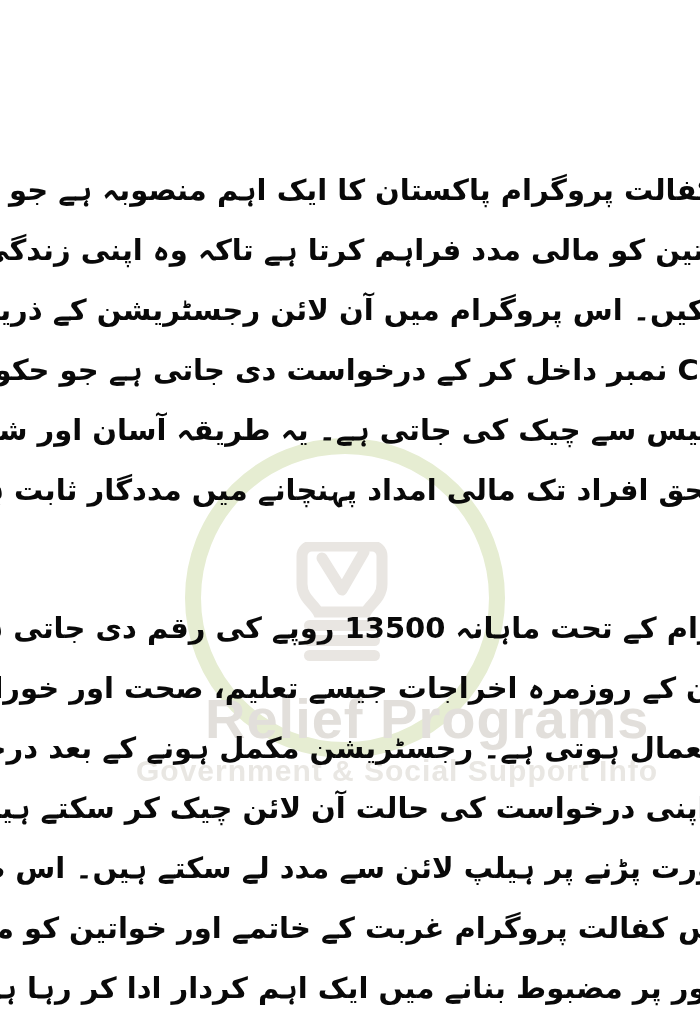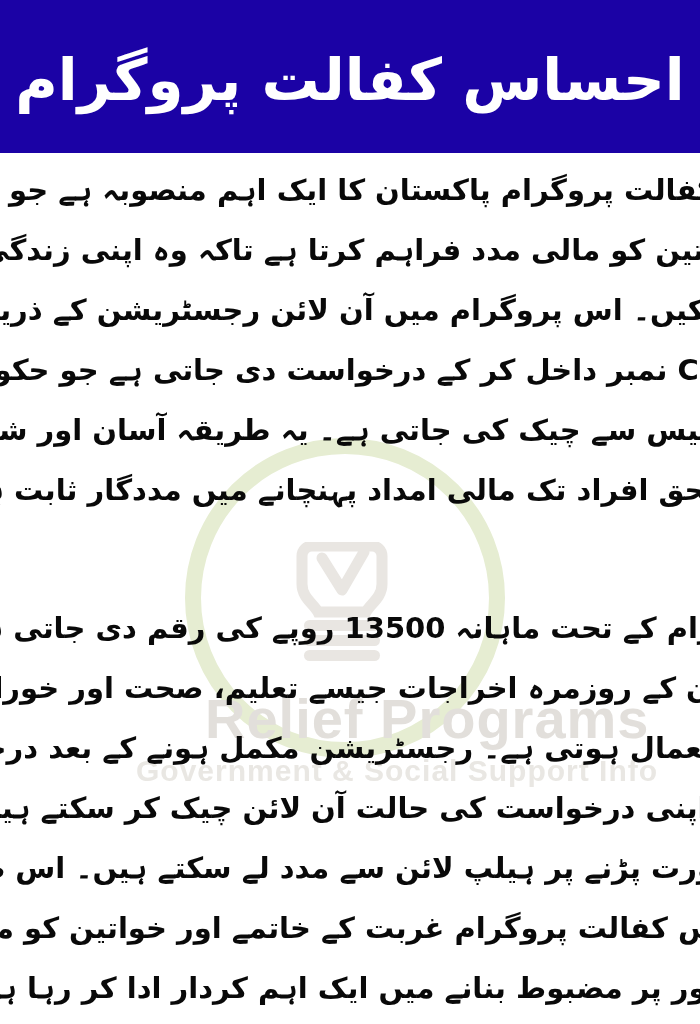--- a/index.html
+++ b/index.html
@@ -76,23 +76,20 @@
       <path d="M16,4 h60 a10,10 0 0 1 10,10 v28 c0,14 -12,20 -16,28 h-48 c-4,-8 -16,-14 -16,-28 v-28 a10,10 0 0 1 10,-10 z" fill="none" stroke="#e9e6e2" stroke-width="11"></path>
       <path d="M26,16 L46,48 L68,10" fill="none" stroke="#e9e6e2" stroke-width="11" stroke-linecap="round" stroke-linejoin="round"></path>
       <rect x="8" y="78" width="76" height="11" rx="5.5" fill="#e9e6e2"></rect>
       <rect x="8" y="93" width="76" height="11" rx="5.5" fill="#e9e6e2"></rect>
       <rect x="8" y="108" width="76" height="11" rx="5.5" fill="#e9e6e2"></rect>
     </svg>
     <div class="wm-brand">Relief Programs</div>
     <div class="wm-tagline">Government &amp; Social Support Info</div>
   </div>
 
-  <div class="banner">
-    <div class="banner-title" dir="rtl">احساس کفالت پروگرام</div>
-  </div>
 
   <div class="paragraph para-1" dir="rtl">
       <div class="text-line" dir="rtl">احساس کفالت پروگرام پاکستان کا ایک اہم منصوبہ ہے جو کم آمدنی</div>
       <div class="text-line" dir="rtl">والی خواتین کو مالی مدد فراہم کرتا ہے تاکہ وہ اپنی زندگی بہتر بنا</div>
       <div class="text-line" dir="rtl">سکیں۔ اس پروگرام میں آن لائن رجسٹریشن کے ذریعے</div>
       <div class="text-line" dir="rtl">CNIC نمبر داخل کر کے درخواست دی جاتی ہے جو حکومت</div>
       <div class="text-line" dir="rtl">کے ڈیٹا بیس سے چیک کی جاتی ہے۔ یہ طریقہ آسان اور شفاف ہے</div>
       <div class="text-line" dir="rtl">جو مستحق افراد تک مالی امداد پہنچانے میں مددگار ثابت ہوتا ہے۔</div>
     </div>
 

